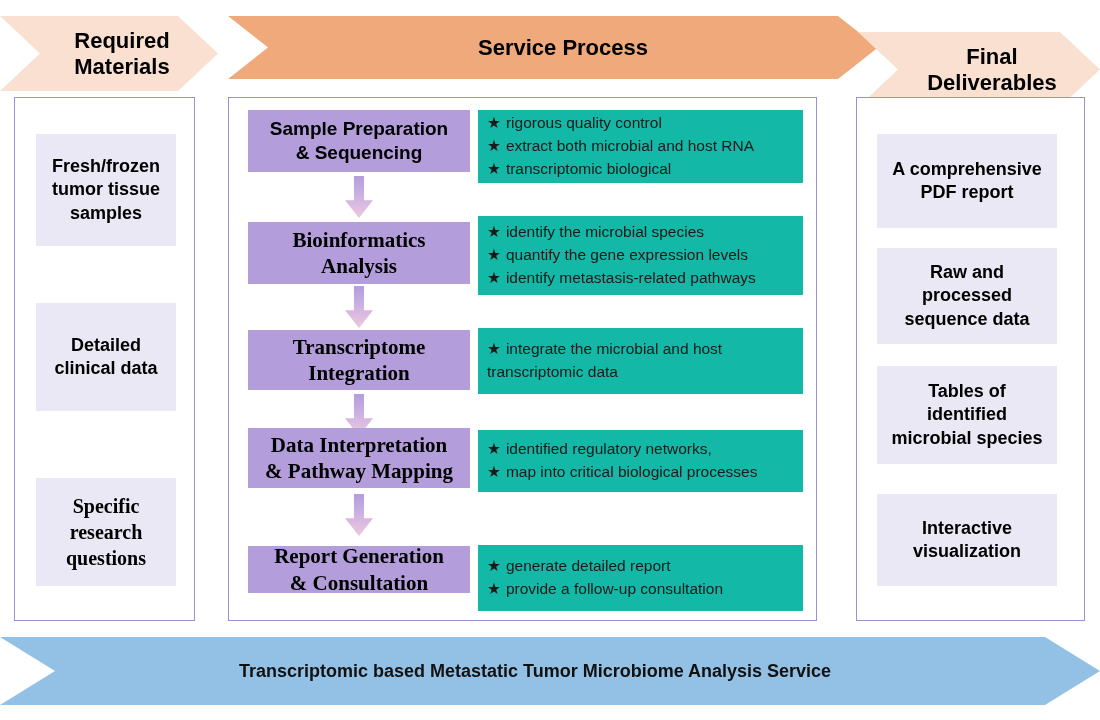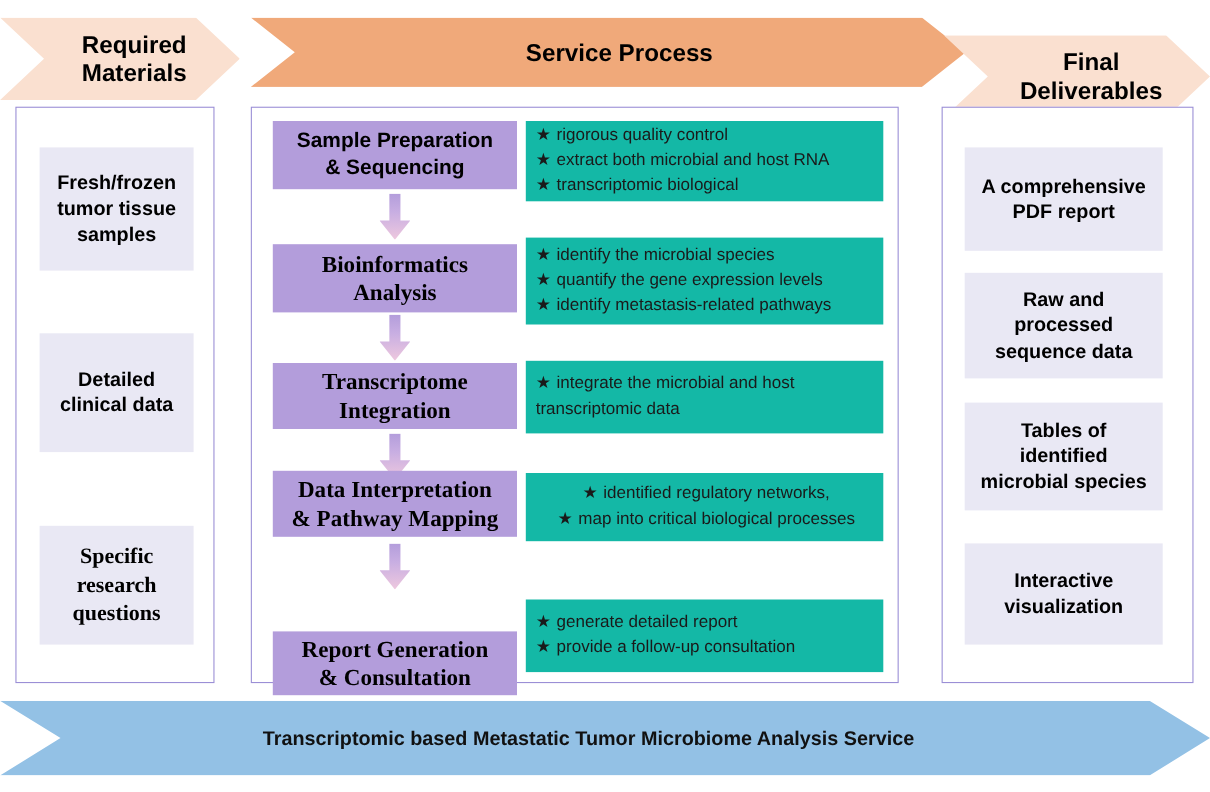--- a/index.html
+++ b/index.html
@@ -129,22 +129,22 @@
   .bullet.wrap { white-space: normal; }
 
   
   #st0 { top: 110px; height: 62px; }
   #sb0 { top: 110px; height: 73px; }
   #st1 { top: 222px; height: 62px; }
   #sb1 { top: 216px; height: 79px; }
   #st2 { top: 330px; height: 60px; }
   #sb2 { top: 328px; height: 66px; }
   #st3 { top: 428px; height: 60px; }
-  #sb3 { top: 430px; height: 62px; text-align: center; }
-  #st4 { top: 546px; height: 58px; margin-top: 28px; }
+  #sb3 { top: 430px; height: 62px; }
+  #st4 { top: 546px; height: 47px; }
   #sb4 { top: 545px; height: 66px; }
 
   
   .down-arrow {
     position: absolute;
     left: 345px;
     width: 28px;
     height: 42px;
     background: linear-gradient(180deg, #b39ddb 0%, #c8aee2 40%, #eec8de 100%);
     clip-path: polygon(32% 0, 68% 0, 68% 58%, 100% 58%, 50% 100%, 0 58%, 32% 58%);

